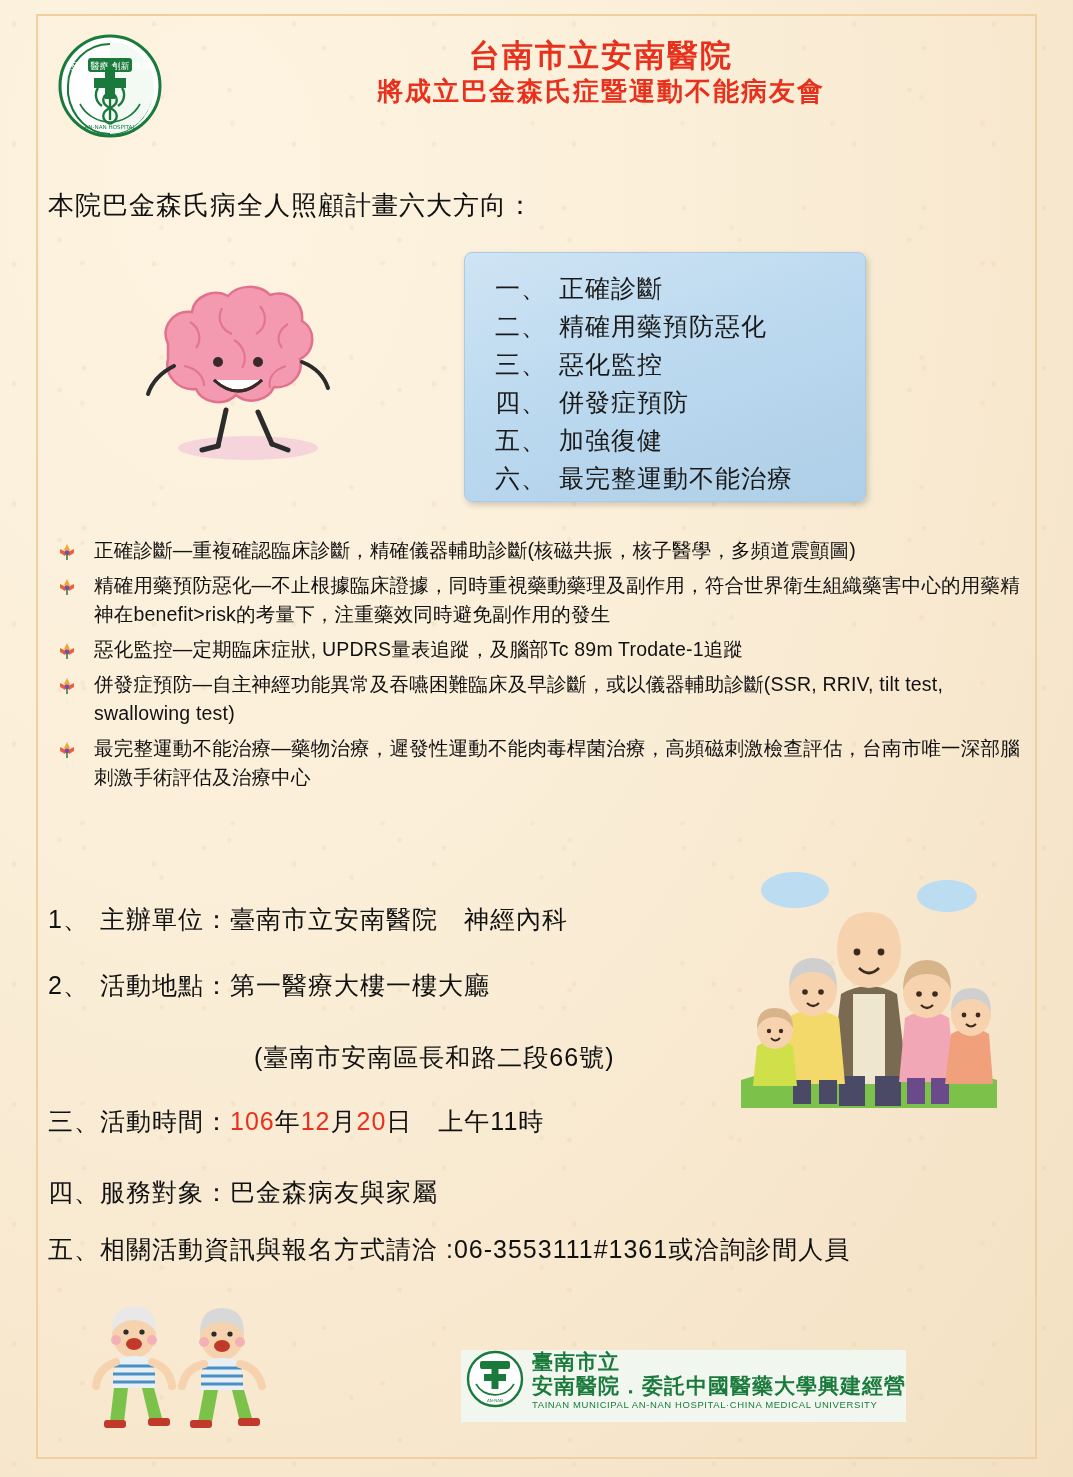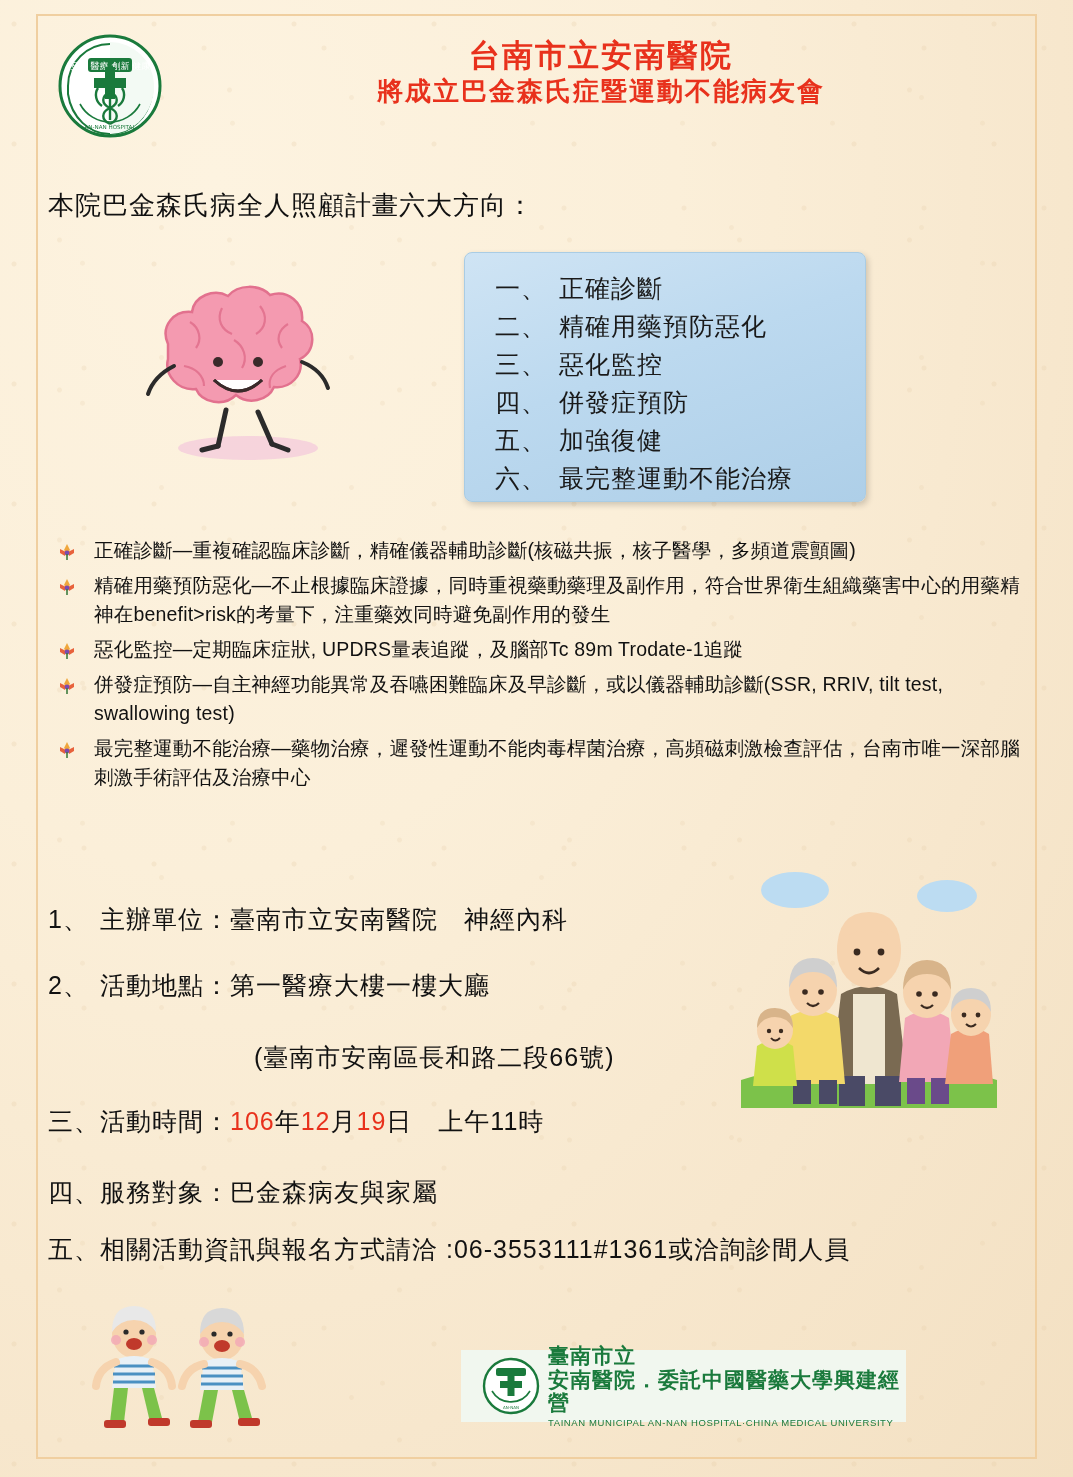--- a/index.html
+++ b/index.html
@@ -181,22 +181,21 @@
   }
   
   .footer-logo {
     position: absolute;
     left: 461px;
     top: 1350px;
     width: 445px;
     height: 72px;
     background: #f1f7ef;
     display: flex;
-    align-items: center;
-    padding-left: 21px;
+    padding-left: 5px;
     box-sizing: border-box;
   }
   .footer-logo .fl-mark { width: 58px; height: 58px; flex: 0 0 58px; }
   .footer-text { margin-left: 8px; }
   .footer-cn {
     color: #1a7a3c;
     font-family: "DejaVu Serif", serif;
     font-weight: bold;
     font-size: 21px;
     line-height: 1.12;
@@ -427,21 +426,21 @@
 
   <div class="info info-row r2">
     <span class="idx">2、</span><span>活動地點：第一醫療大樓一樓大廳</span>
   </div>
 
   <div class="info info-row r2b">
     <span>(臺南市安南區長和路二段66號)</span>
   </div>
 
   <div class="info info-row r3">
-    <span class="idx">三、</span><span>活動時間：</span><span class="red">106</span><span>年</span><span class="red">12</span><span>月</span><span class="red">19</span><span>日</span><span>　上午11時</span>
+    <span class="idx">三、</span><span>活動時間：</span><span class="red">106</span><span>年</span><span class="red">12</span><span>月</span><span class="red">20</span><span>日</span><span>　上午11時</span>
   </div>
 
   <div class="info info-row r4">
     <span class="idx">四、</span><span>服務對象：巴金森病友與家屬</span>
   </div>
 
   <div class="info info-row r5">
     <span class="idx">五、</span><span>相關活動資訊與報名方式請洽 :06-3553111#1361或洽詢診間人員</span>
   </div>
 

